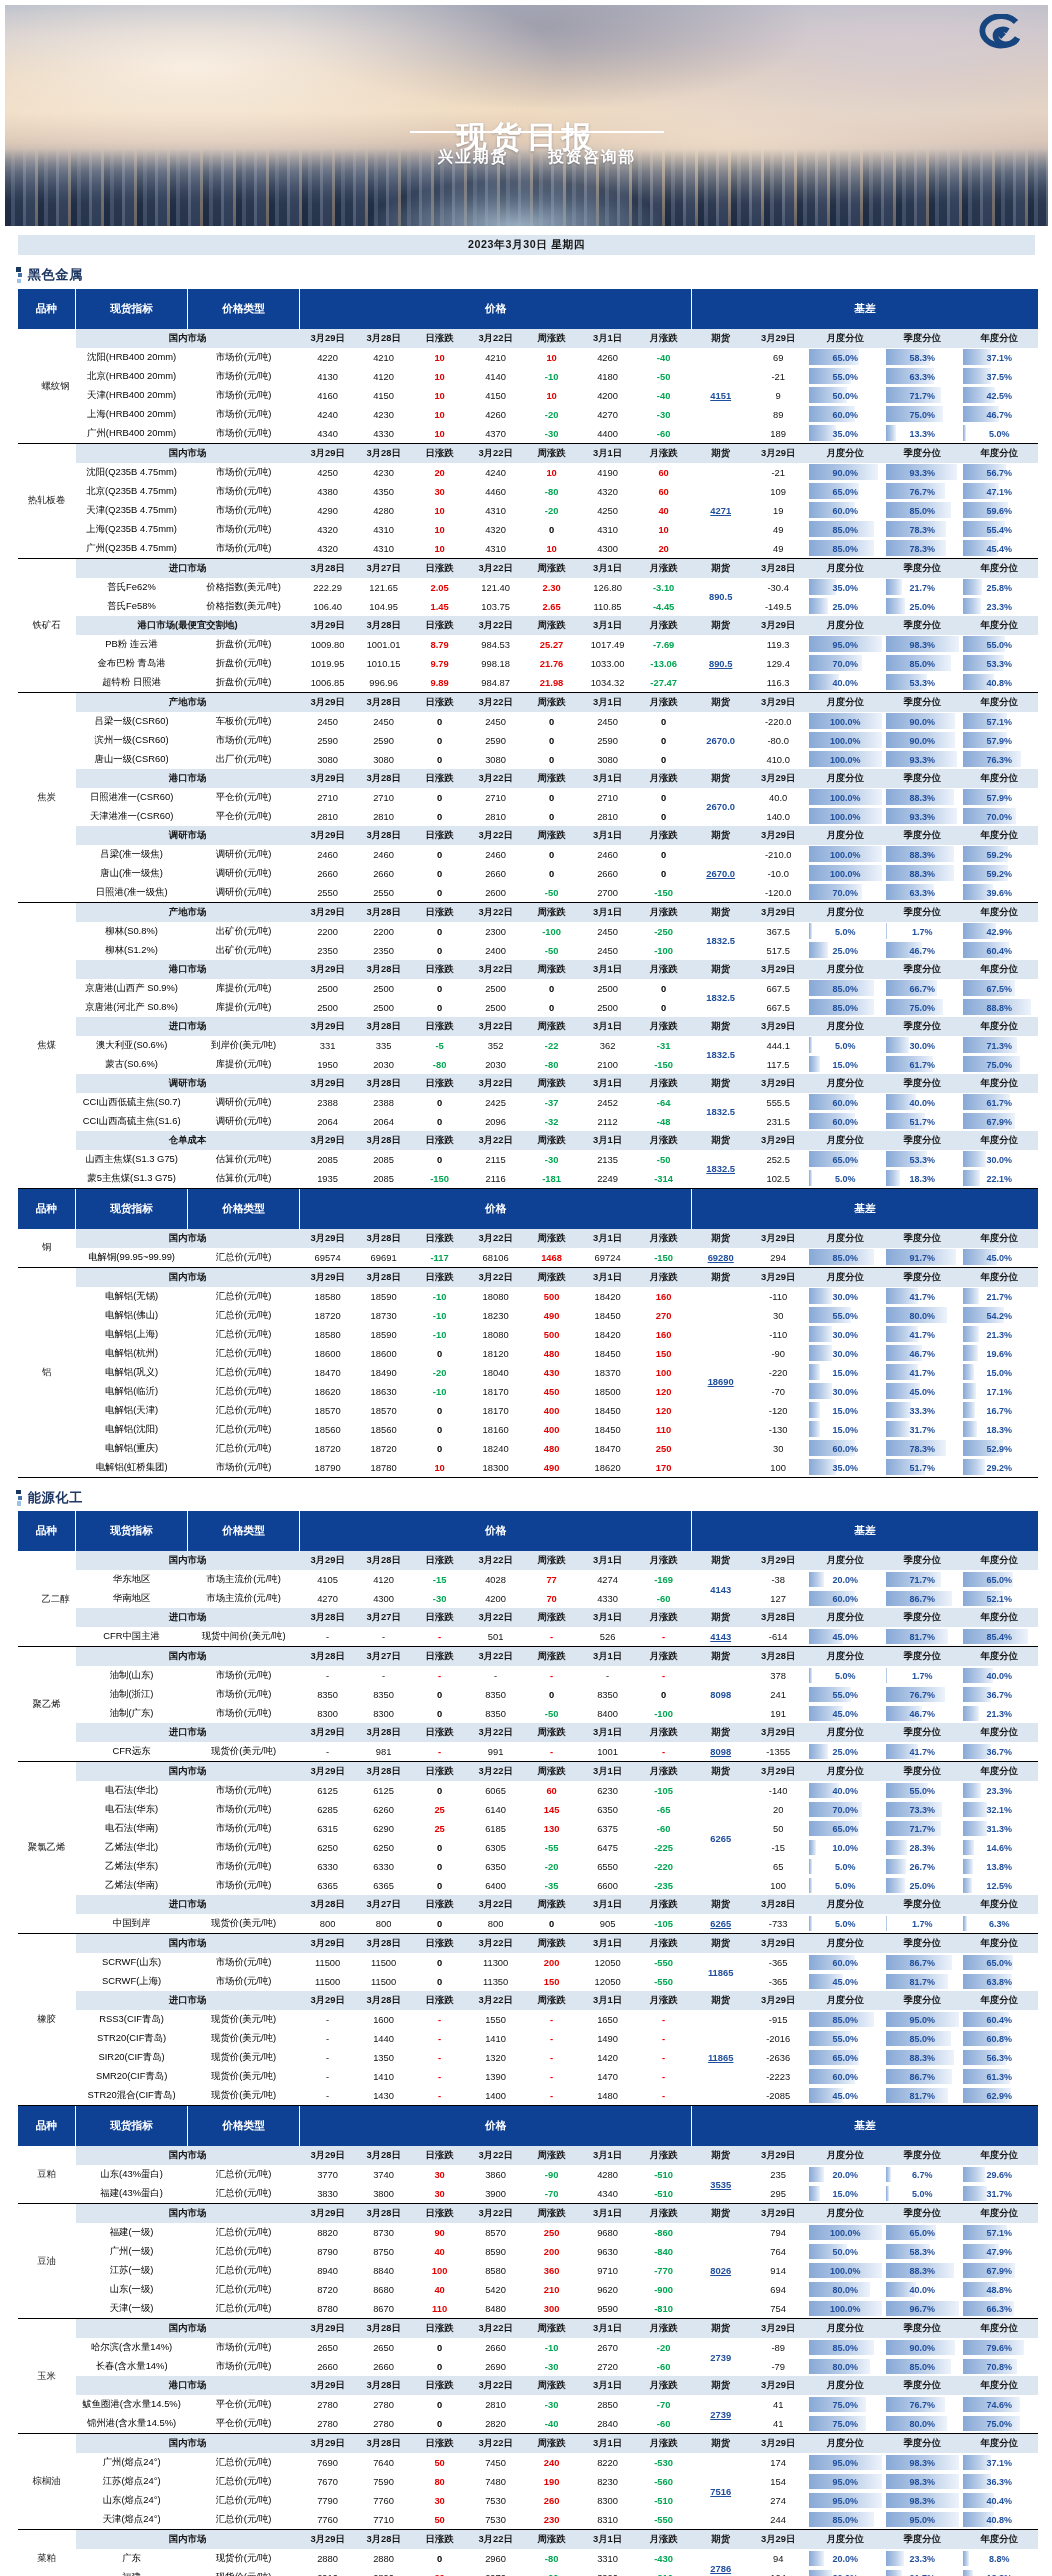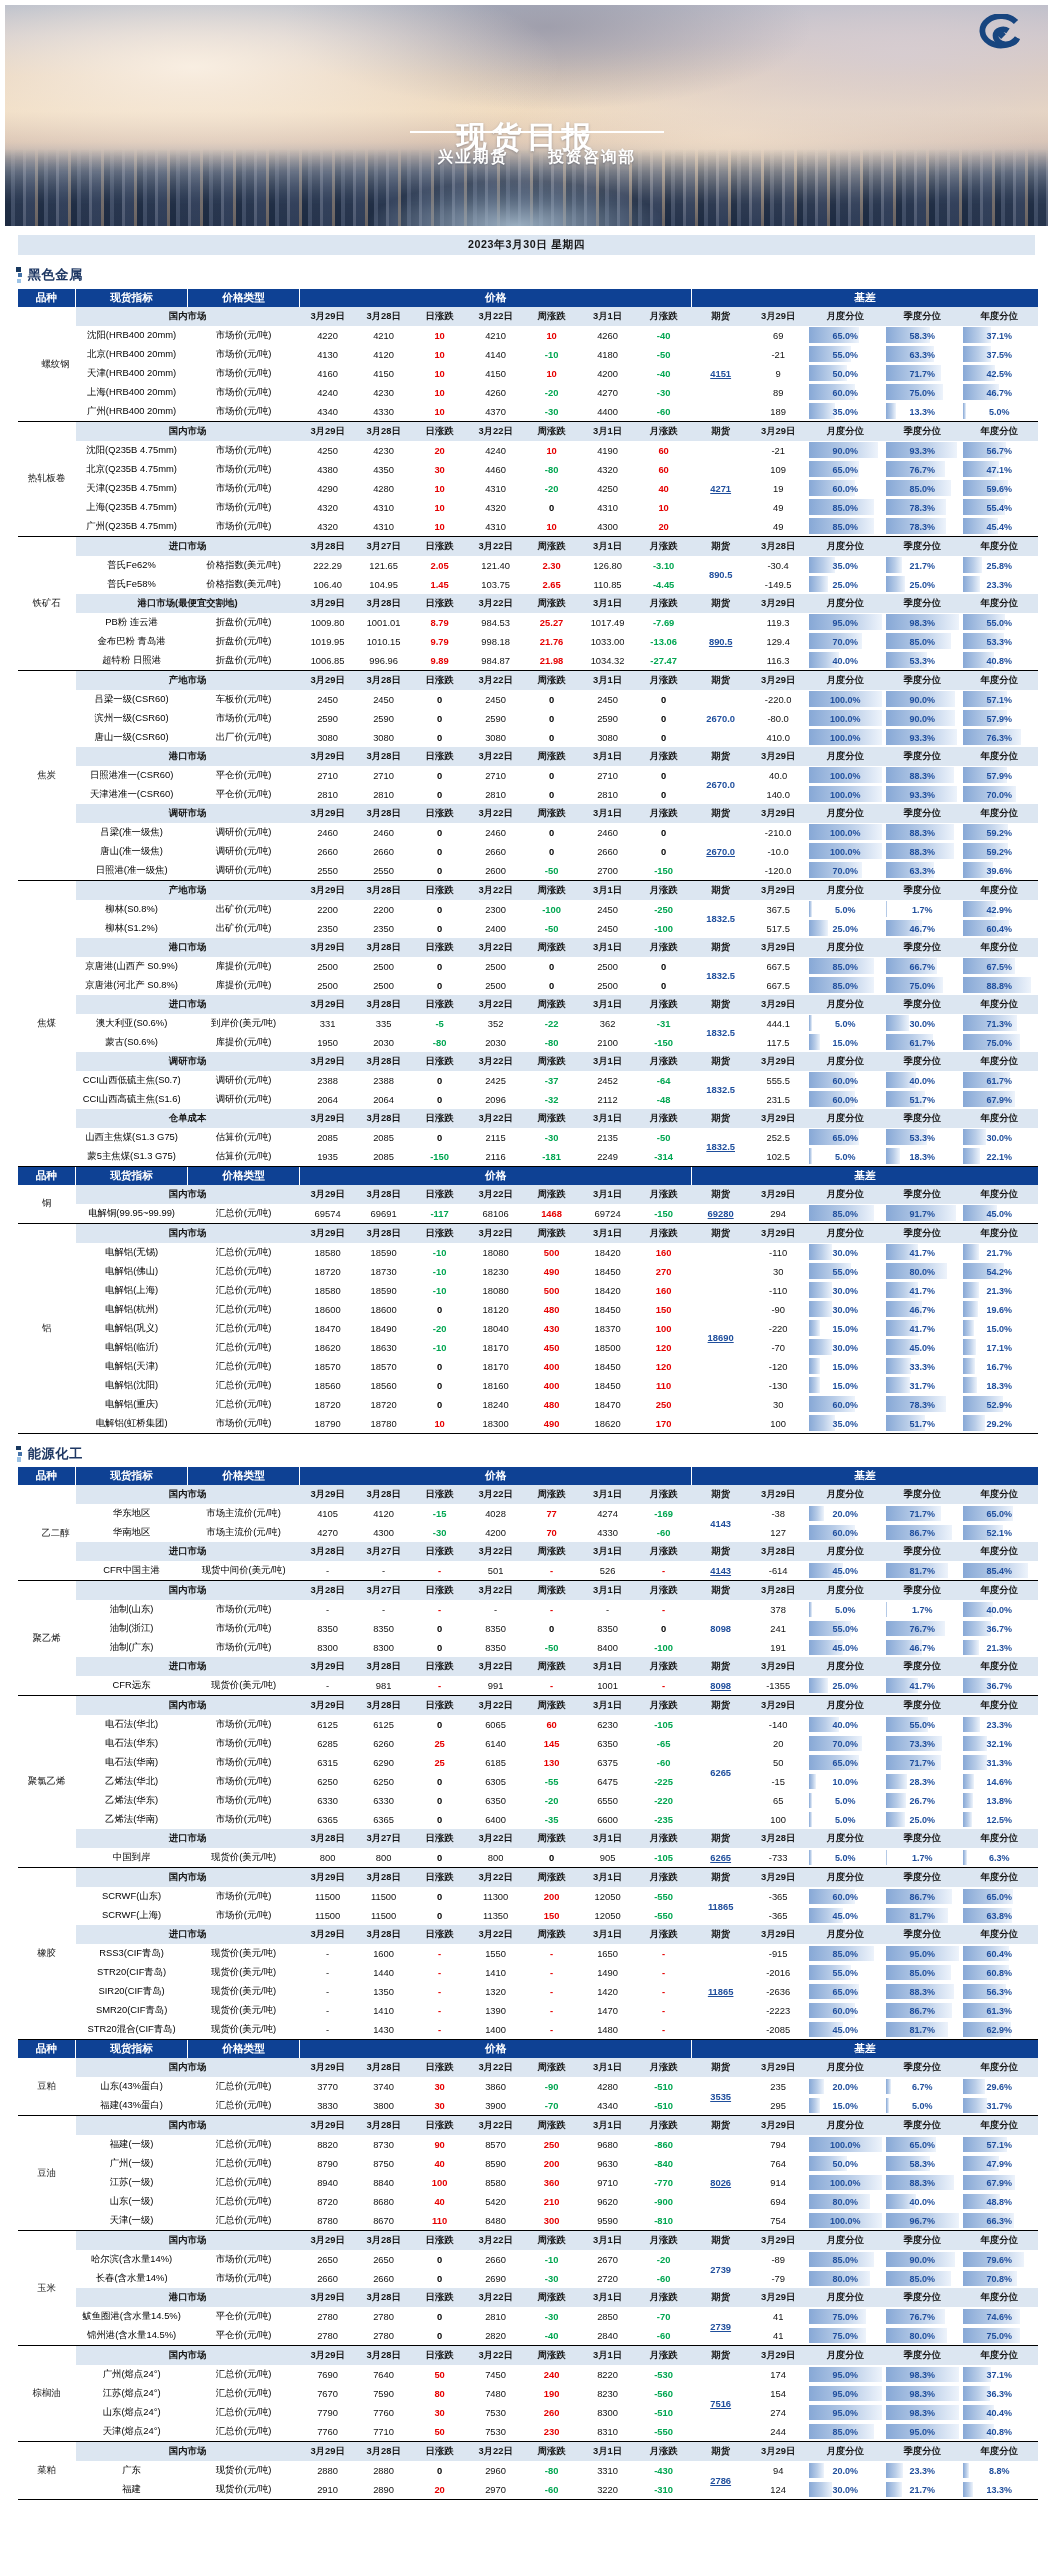--- a/index.html
+++ b/index.html
@@ -37,21 +37,21 @@
   .sec-title{margin:11.3px 0 4.4px 16.4px;display:flex;align-items:flex-end;gap:5.7px;}
   .ticon{display:flex;flex-direction:column;gap:1.3px;padding-bottom:1.3px;}
   .ticon .sq{width:4.4px;height:4.4px;}
   .ticon .sq0{background:#17375E;margin-left:0;}
   .ticon .sq1{background:#4472A8;margin-left:1.3px;}
   .ticon .sq2{background:#9DC3E6;margin-left:0.6px;}
   .sec-title-text{font-size:13.2px;font-weight:bold;color:#1F3864;letter-spacing:0.6px;}
 
   
   table.rep{width:1019px;margin-left:17.6px;border-collapse:collapse;table-layout:fixed;}
-  table.rep th{background:var(--header-bg,#0E4194);color:#fff;font-size:10.7px;font-weight:bold;height:18px;padding:0;}
+  table.rep th{background:var(--header-bg,#0E4194);color:#fff;font-size:10.7px;font-weight:bold;height:18px;padding:11px;}
   table.rep th:not(:last-child){border-right:1.9px solid #fff;}
   table.rep td{height:19px;padding:0 0.6px;text-align:center;font-size:9.4px;vertical-align:middle;overflow:hidden;white-space:nowrap;}
   tr.subhead td{background:var(--subheader-bg,#DCE6F1);font-weight:bold;color:#151515;}
   tr.subhead td.pz{background:#fff;font-weight:normal;}
   td.mkt{font-size:9.7px;}
   td.pz{font-size:10px;color:#000;border-bottom:1.6px solid #000;white-space:normal;}
   td.pz .vert{display:inline-block;width:1.1em;line-height:1.25;word-break:break-all;}
   td.ind,td.typ{color:#000;}
   td.num{color:#111;}
   td.chg{font-weight:bold;}

